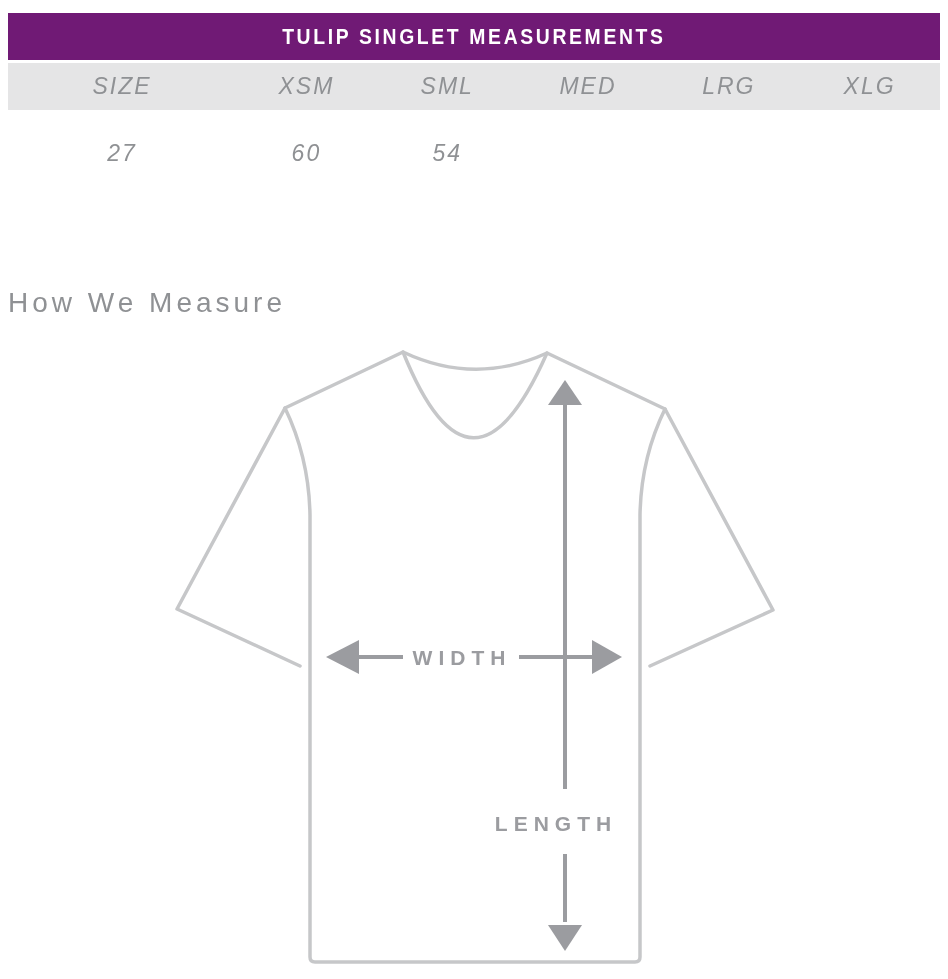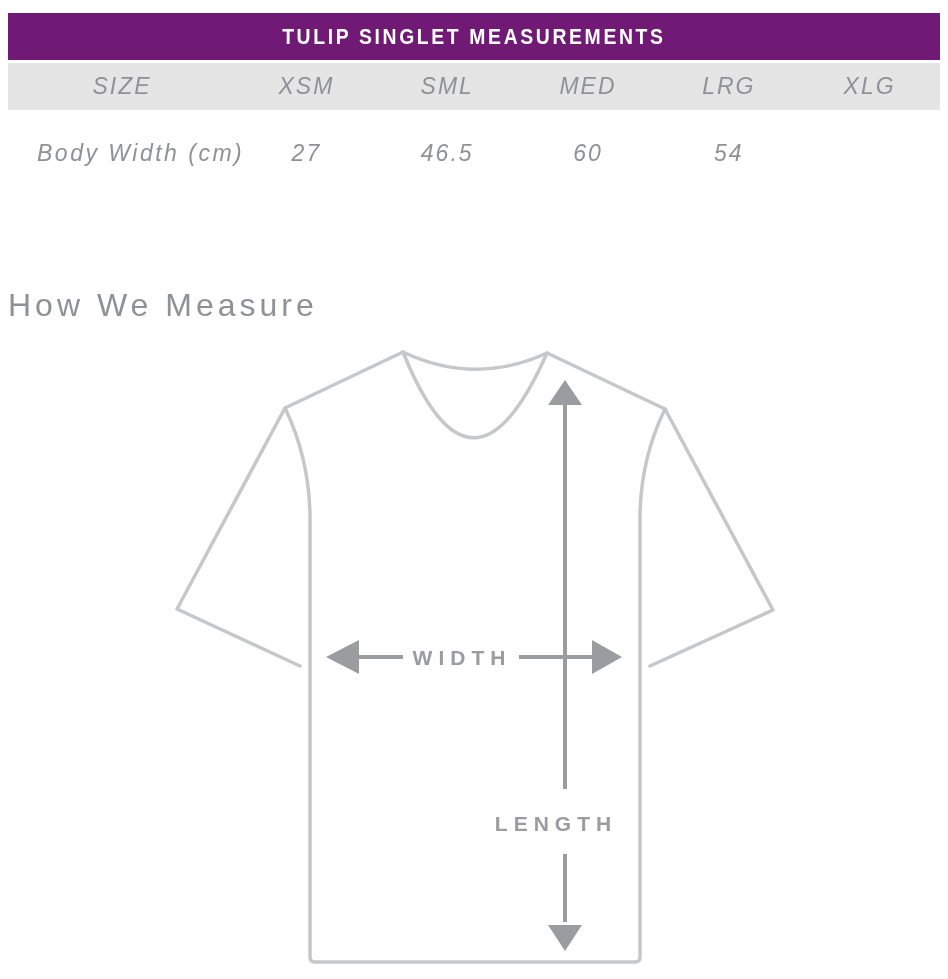--- a/index.html
+++ b/index.html
@@ -46,21 +46,21 @@
     text-align: left;
     padding-left: 29px;
     letter-spacing: 2.5px;
     white-space: nowrap;
   }
 
   
   .how-heading {
     position: absolute;
     left: 8px; top: 287px;
-    font-size: 32px;
+    font-size: 28px;
     letter-spacing: 4px;
     color: #8f9194;
     white-space: nowrap;
   }
 
   
   svg.diagram { position: absolute; left: 0; top: 0; }
   .shirt-line { fill: none; stroke: #c6c7c9; stroke-width: 3.5; stroke-linejoin: round; stroke-linecap: round; }
   .shirt-body { fill: #ffffff; stroke: #c6c7c9; stroke-width: 3.5; stroke-linejoin: round; }
   .arrow-line { stroke: #9b9ca0; stroke-width: 4; fill: none; }
@@ -85,23 +85,21 @@
   <div class="t-row size-row">
     <div>SIZE</div>
     <div>XSM</div>
     <div>SML</div>
     <div>MED</div>
     <div>LRG</div>
     <div>XLG</div>
   </div>
 
   <div class="t-row data-row first">
-    <div class="row-label">Body Width (cm)</div>
     <div>27</div>
-    <div>46.5</div>
     <div>60</div>
     <div>54</div>
   </div>
 
 
 </div>
 
 <div class="how-heading">How We Measure</div>
 
 <svg class="diagram" width="948" height="979" viewBox="0 0 948 979" xmlns="http://www.w3.org/2000/svg">

